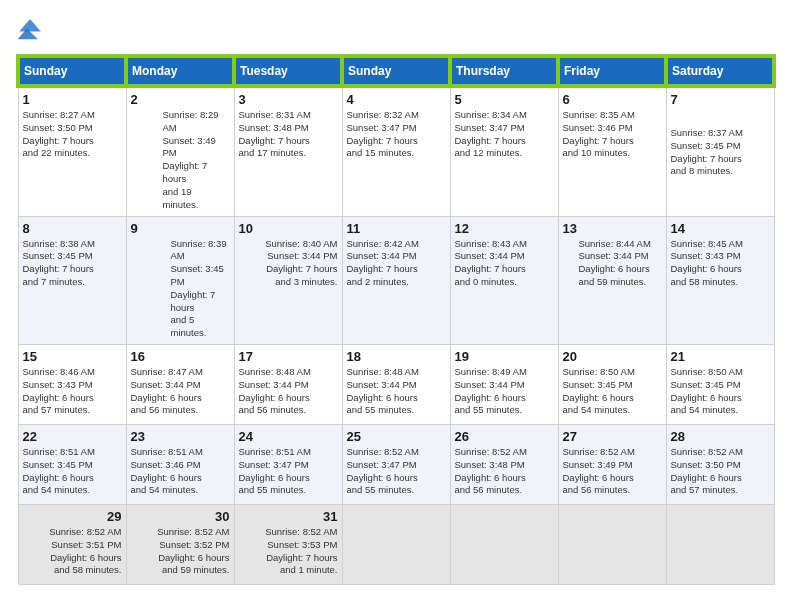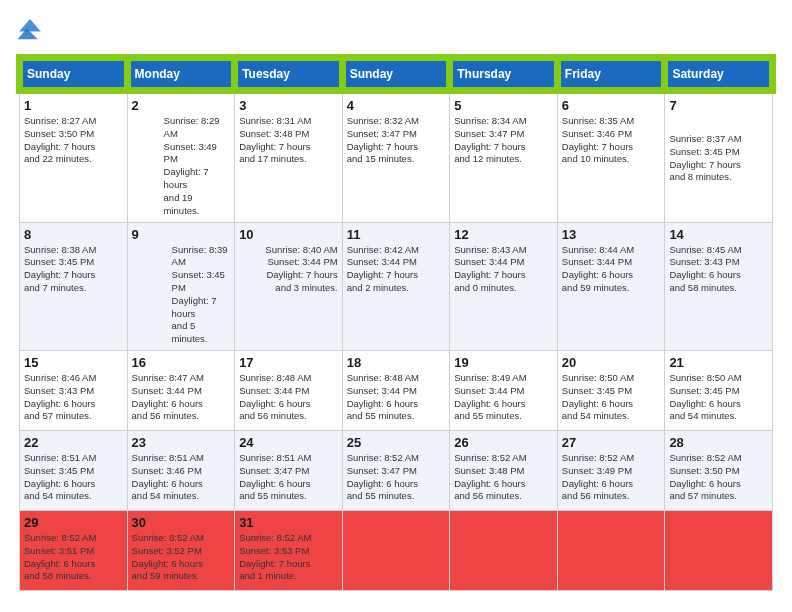--- a/index.html
+++ b/index.html
@@ -47,21 +47,21 @@
       border-collapse: collapse;
       table-layout: fixed;
     }
     th {
       background: #1a6bbf;
       color: #fff;
       font-size: 12px;
       font-weight: bold;
       padding: 6px 4px;
       text-align: left;
-      border: 7px solid #84cc16;
+      border: 4px solid #84cc16;
     }
     td {
       vertical-align: top;
       font-size: 9.5px;
       color: #333;
       padding: 4px 4px;
       border: 1px solid #d0d0d0;
       background: #fff;
       height: 80px;
     }
@@ -69,21 +69,21 @@
     .day-num {
       font-size: 13px;
       font-weight: bold;
       color: #1a1a1a;
       display: block;
       margin-bottom: 2px;
     }
     .cell-text {
       line-height: 1.35;
     }
-    .last-row td { background: #ef4444; }
+    .last-row td { background: #e5e5e5; text-align: right; }
   </style>
 </head>
 <body>
 
 <div class="header">
   <div class="logo">
     <svg class="logo-icon" viewBox="0 0 36 36" xmlns="http://www.w3.org/2000/svg">
       <polygon points="18,4 32,20 4,20" fill="#4a90d9"></polygon>
       <polygon points="14,16 28,30 2,30" fill="#1a6bbf" opacity="0.8"></polygon>
     </svg>
@@ -193,21 +193,21 @@
         </td>
         <td>
           <span class="day-num">12</span>
           <div class="cell-text" style="white-space: pre-line;">Sunrise: 8:43 AM
 Sunset: 3:44 PM
 Daylight: 7 hours
 and 0 minutes.</div>
         </td>
         <td>
           <span class="day-num">13</span>
-          <div class="cell-text" style="white-space: pre-line;">Sunrise: 8:44 AM
+          <div class="cell-text" style="white-space: pre-line; margin-left: 16px;">Sunrise: 8:44 AM
 Sunset: 3:44 PM
 Daylight: 6 hours
 and 59 minutes.</div>
         </td>
         <td>
           <span class="day-num">14</span>
           <div class="cell-text" style="white-space: pre-line;">Sunrise: 8:45 AM
 Sunset: 3:43 PM
 Daylight: 6 hours
 and 58 minutes.</div>

